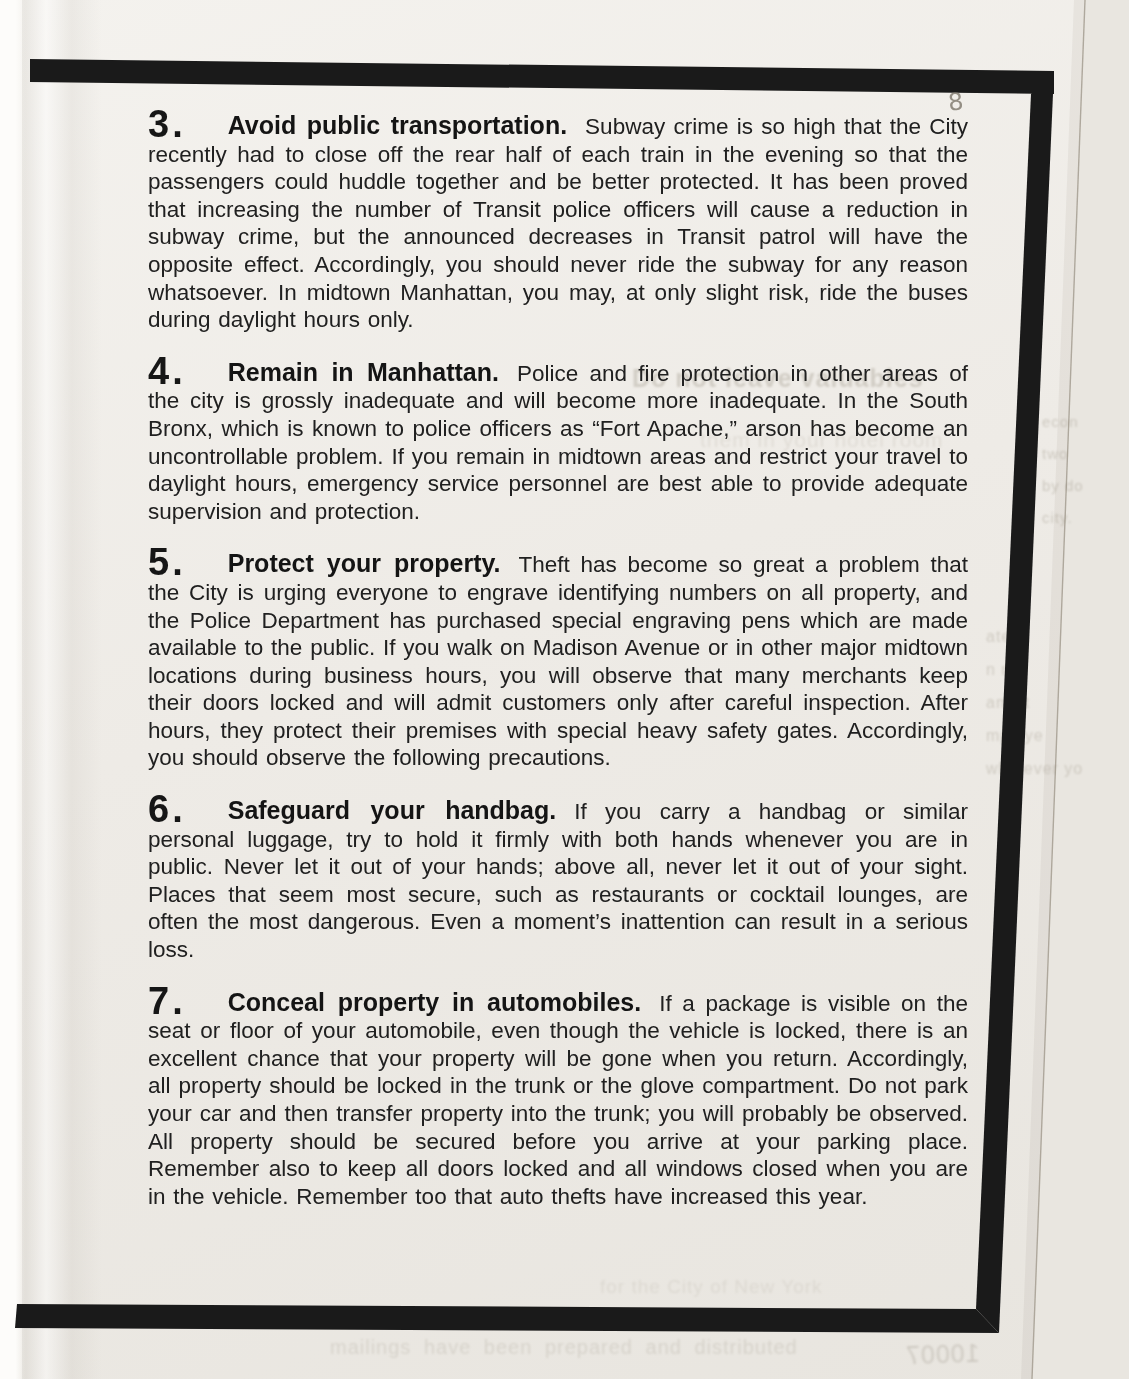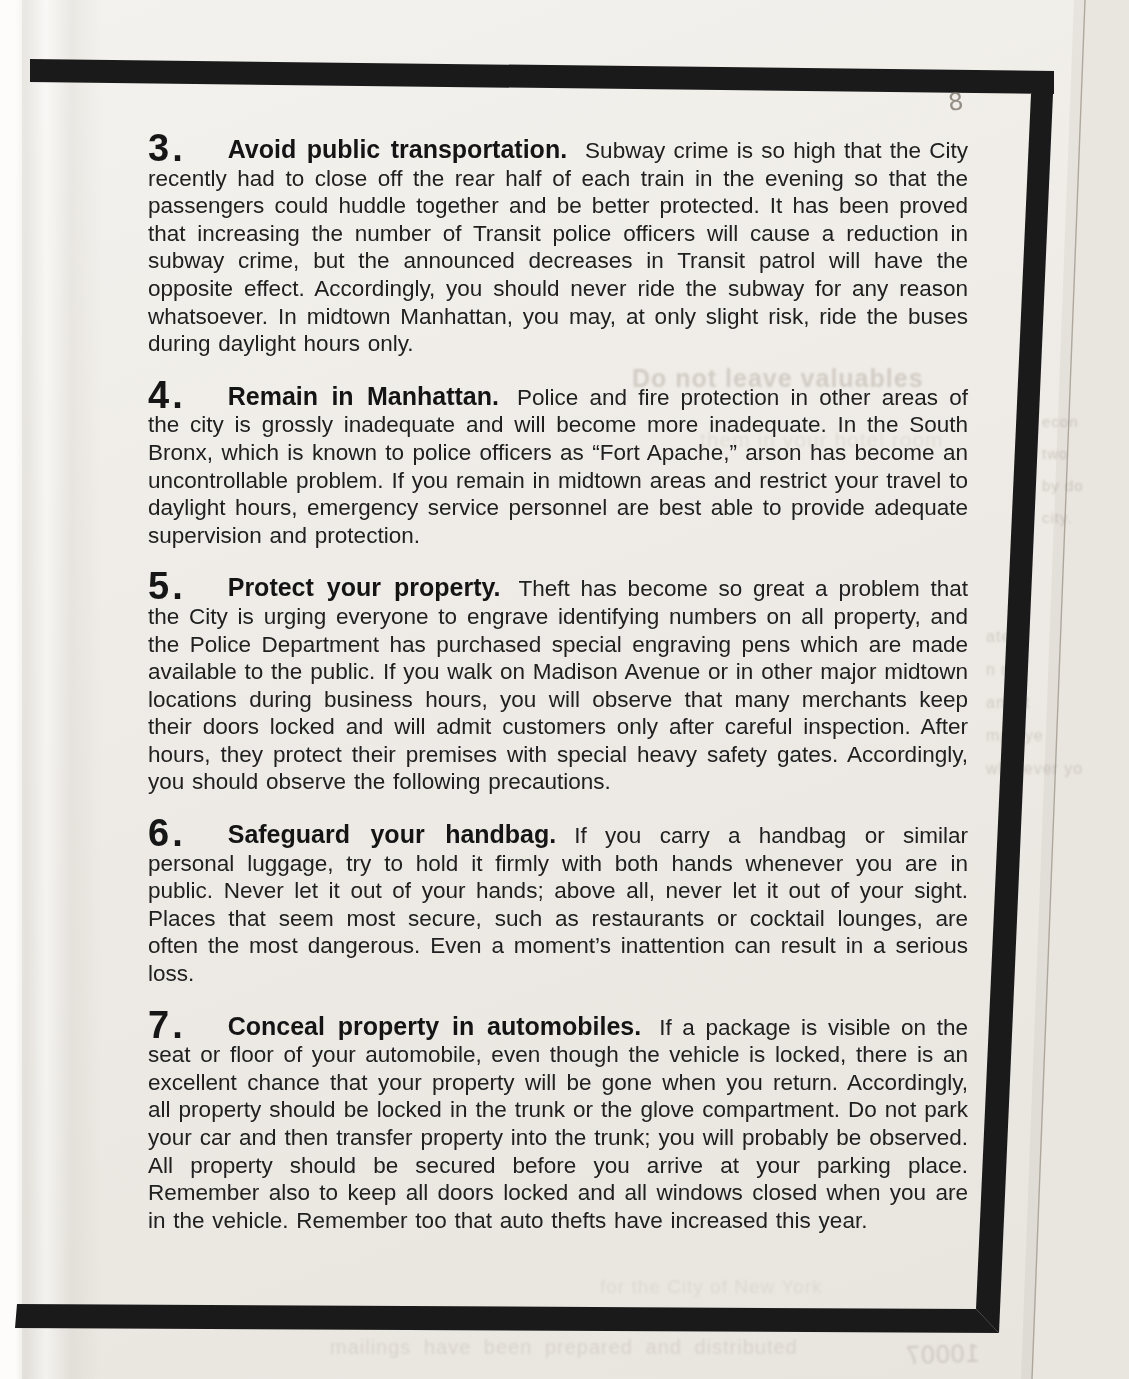--- a/index.html
+++ b/index.html
@@ -51,21 +51,21 @@
   .pencil-num {
     position: absolute; left: 948px; top: 88px;
     font-size: 24px; color: #7d776b; opacity: .8;
     transform: rotate(-6deg);
     z-index: 6;
     font-family: "DejaVu Sans", sans-serif;
   }
 
   
   .doc {
-    position: absolute; left: 148px; top: 136px; width: 820px;
+    position: absolute; left: 148px; top: 112px; width: 820px;
     z-index: 4;
     color: #202020;
   }
   .doc p {
     margin: 0 0 25px 0;
     font-size: 22.5px;
     line-height: 27.6px;
     text-align: justify;
     word-spacing: 1.5px;
   }

